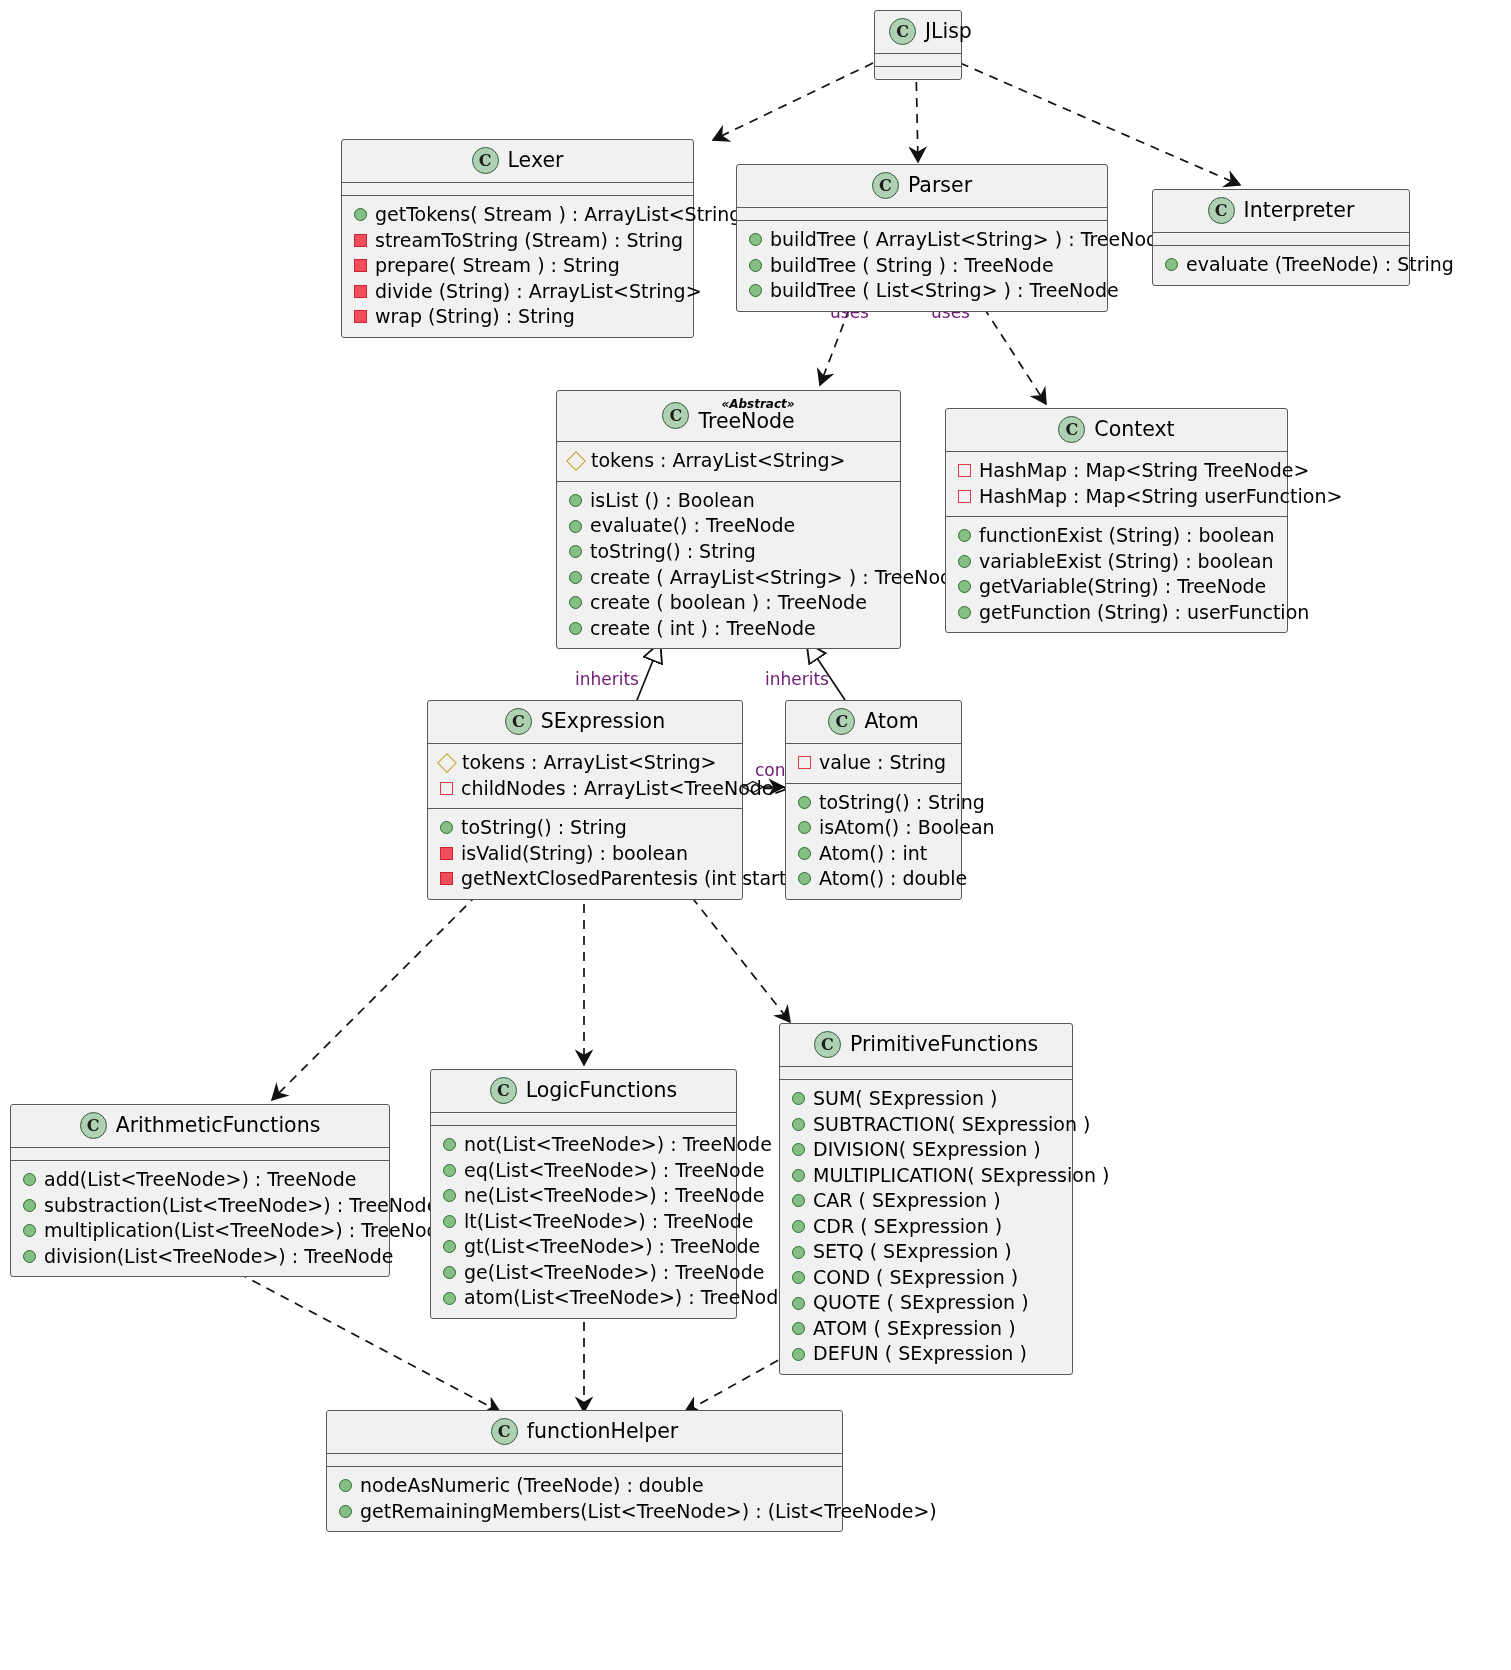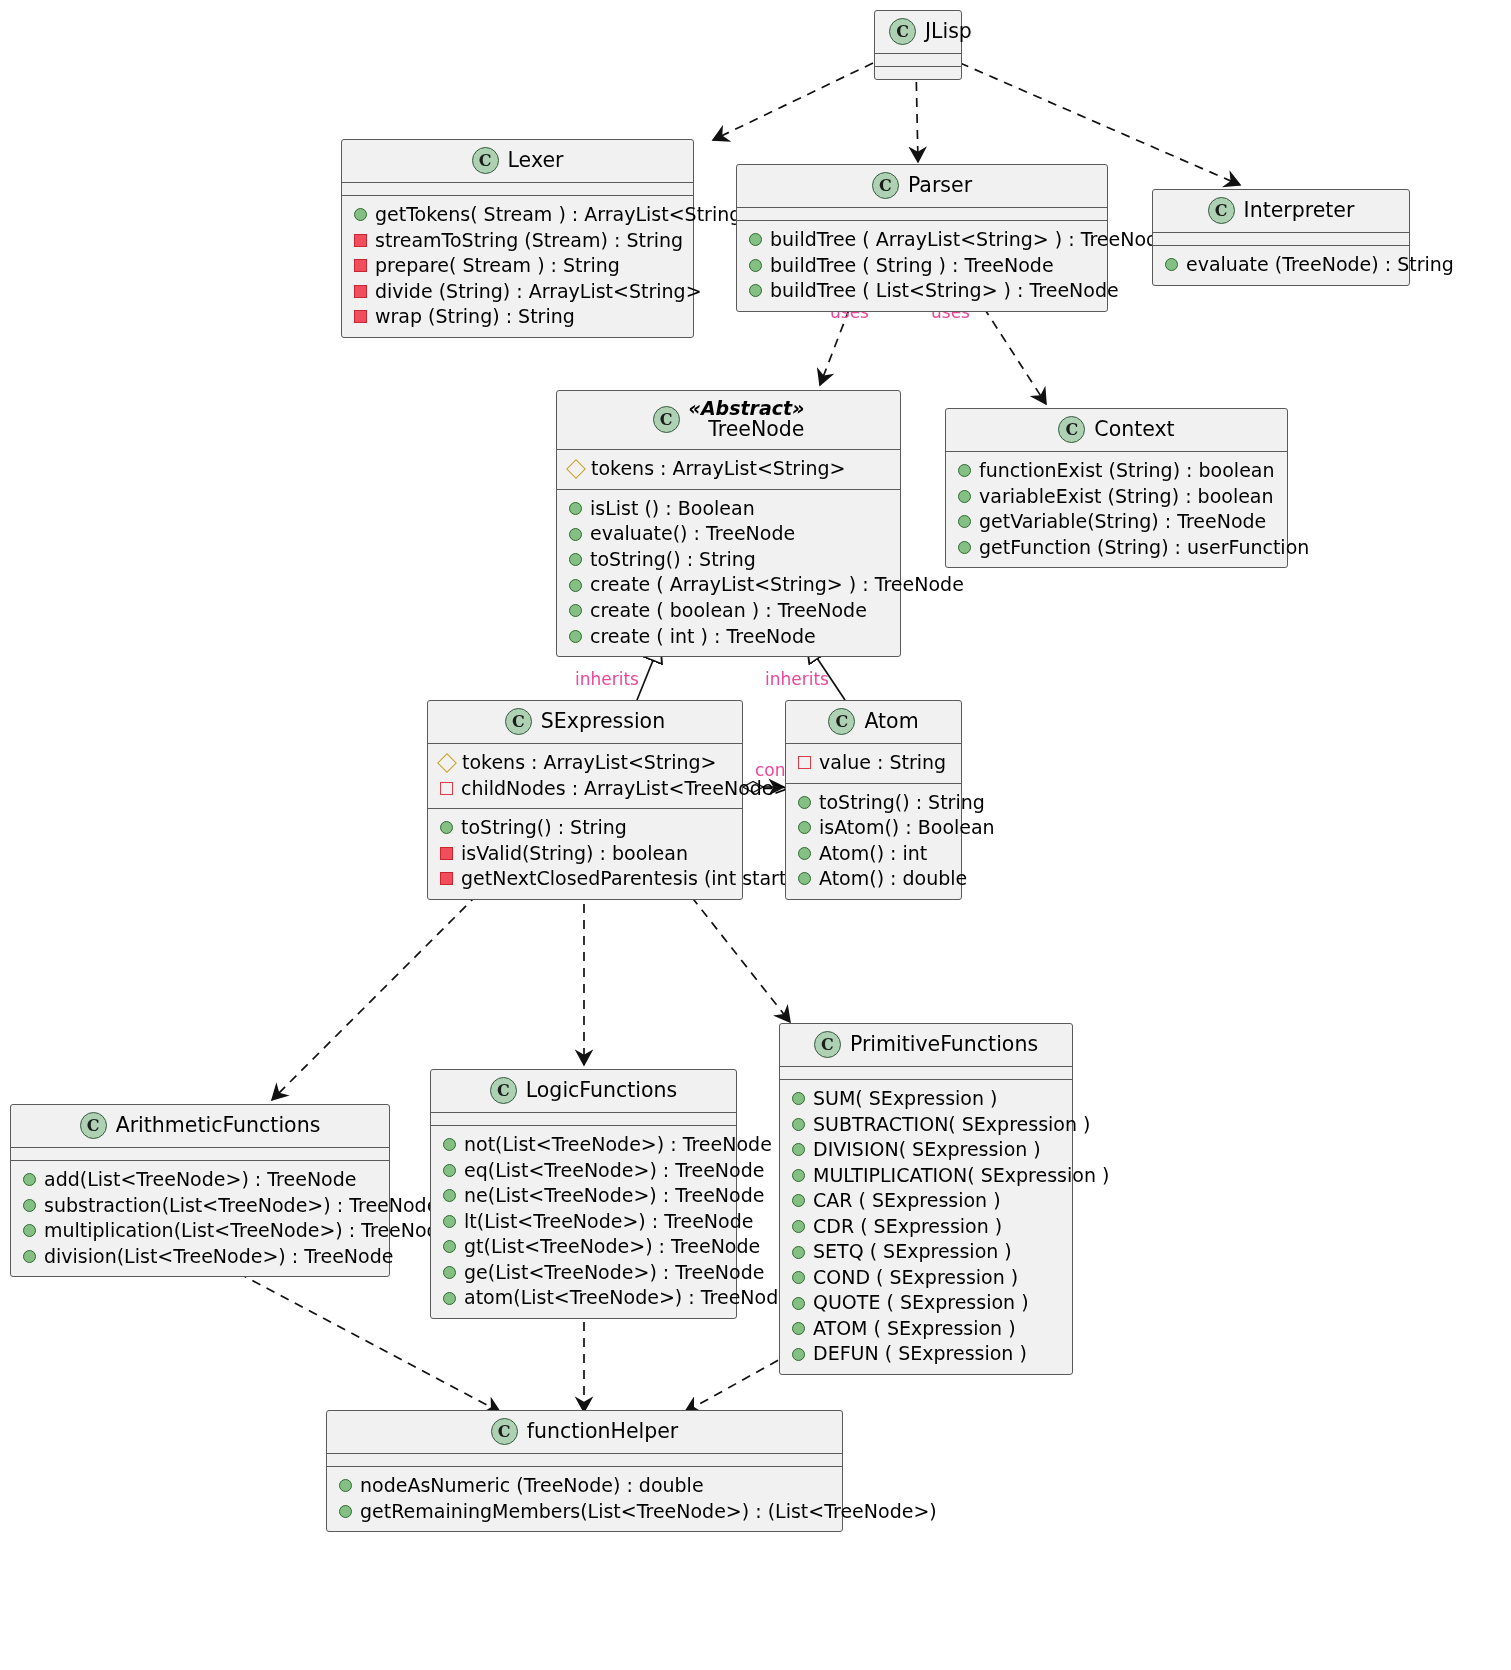--- a/index.html
+++ b/index.html
@@ -24,21 +24,21 @@
     text-align:center;
     font-size:20.5px;
     line-height:1.12;
     border-bottom:1px solid #5a5a5a;
     white-space:nowrap;
   }
   .cls-header .stereo{
     display:block;
     font-style:italic;
     font-weight:bold;
-    font-size:19px;
+    font-size:12px;
     margin-bottom:-1px;
   }
   .hdr-inner{display:inline-flex;align-items:center;gap:9px;justify-content:center;}
   .hdr-text{display:inline-block;text-align:right;}
   .cicon{
     width:25px;height:25px;border-radius:50%;
     background:#add1b2;border:1.4px solid #36593f;
     display:inline-flex;align-items:center;justify-content:center;
     font-size:16px;font-weight:bold;font-family:"DejaVu Serif","Liberation Serif",serif;
     color:#1d1d1d;flex:0 0 auto;line-height:1;
@@ -67,21 +67,21 @@
     background:transparent;border:1.5px solid #e03b46;flex:0 0 auto;
   }
   .m-prot{
     width:12px;height:12px;
     background:transparent;border:1.5px solid #c8a020;
     transform:rotate(45deg);flex:0 0 auto;
   }
   .edge-label{
     position:absolute;
     font-size:17px;
-    color:#ec4899;
+    color:#701a75;
     white-space:nowrap;
     background:transparent;
   }
 </style>
 </head>
 <body>
 
 <div id="canvas">
 
   <svg class="wires" viewBox="0 0 1511 1670" xmlns="http://www.w3.org/2000/svg">
@@ -265,20 +265,30 @@
 
   <div class="uml-class" style="left:945px;top:408px;width:343px;">
     <div class="cls-header">
       <span class="hdr-inner">
         <span class="cicon">C</span>
         <span class="hdr-text">Context</span>
       </span>
     </div>
     <div class="compartment">
       <div class="member">
+          <span class="m-priv-f"></span>
+          <span>HashMap : Map&lt;String TreeNode&gt;</span>
+        </div>
+      <div class="member">
+          <span class="m-priv-f"></span>
+          <span>HashMap : Map&lt;String userFunction&gt;</span>
+        </div>
+    </div>
+    <div class="compartment">
+      <div class="member">
           <span class="m-pub"></span>
           <span>functionExist (String) : boolean</span>
         </div>
       <div class="member">
           <span class="m-pub"></span>
           <span>variableExist (String) : boolean</span>
         </div>
       <div class="member">
           <span class="m-pub"></span>
           <span>getVariable(String) : TreeNode</span>

